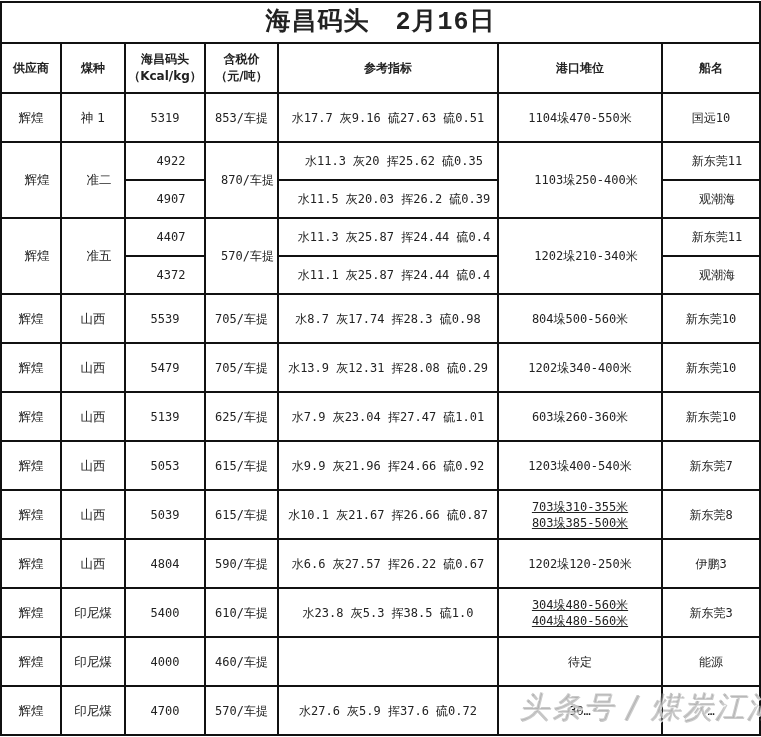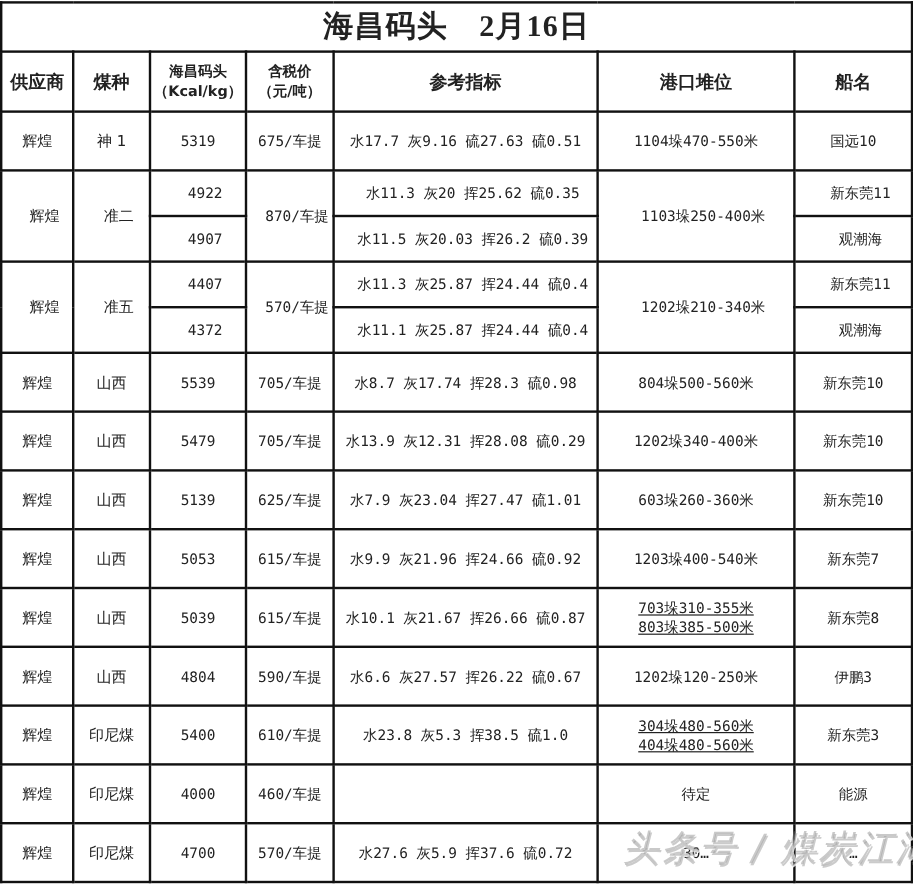--- a/index.html
+++ b/index.html
@@ -2,24 +2,24 @@
 <html><head>
 <meta charset="utf-8">
 <style>
   html, body { margin: 0; padding: 0; background: #ffffff; }
   body { width: 761px; height: 737px; overflow: hidden; position: relative;
          font-family: "DejaVu Sans", "Liberation Sans", sans-serif; color: #222; }
   .sheet { position: absolute; left: 0; top: 1px; width: 759px; height: 734px; }
   table { border-collapse: collapse; table-layout: fixed; width: 759px; }
   td { border: 2px solid #111; text-align: center; vertical-align: middle;
        padding: 0; font-size: 12.5px; line-height: 16px; white-space: nowrap; overflow: hidden; }
-  .title-cell { height: 39px; font-family: Liberation Serif, serif;
+  .title-cell { height: 39px; font-family: Liberation Mono, monospace;
        font-size: 25px; font-weight: bold; letter-spacing: 1px; border-bottom: 2px solid #111; }
   .title-cell span.gap { display: inline-block; width: 26px; }
-  .hdr td { height: 48px; font-weight: bold; font-size: 15px; }
+  .hdr td { height: 48px; font-weight: bold; font-size: 12px; }
   .hdr td.small { font-size: 12px; line-height: 17px; }
   td.mono { font-family: "DejaVu Sans Mono", "Liberation Mono", monospace; font-size: 12px; }
   .half td { height: 36px; padding-left: 12px; }
   .full td { height: 47px; }
   .port2 { display: block; line-height: 16px; text-decoration: underline; }
   .watermark { position: absolute; left: 520px; top: 688px; width: 240px; height: 44px;
        font-size: 30px; color: rgba(160,160,160,0.55); font-style: italic;
        letter-spacing: 2px; pointer-events: none; white-space: nowrap;
        text-shadow: 1px 1px 0 rgba(255,255,255,0.8), -1px -1px 0 rgba(120,120,120,0.4); }
 </style>
@@ -50,21 +50,21 @@
     <td class="small"><span>含税价</span><br><span>（元/吨）</span></td>
     <td>参考指标</td>
     <td>港口堆位</td>
     <td>船名</td>
   </tr>
 
   <tr class="full">
     <td>辉煌</td>
     <td>神 1</td>
     <td class="mono">5319</td>
-    <td class="mono">675/车提</td>
+    <td class="mono">853/车提</td>
     <td class="mono">水17.7 灰9.16 硫27.63 硫0.51</td>
     <td class="mono">1104垛470-550米</td>
     <td class="mono">国远10</td>
   </tr>
 
   <tr class="half">
     <td rowspan="2">辉煌</td>
     <td rowspan="2">准二</td>
     <td class="mono">4922</td>
     <td rowspan="2" class="mono">870/车提</td>

